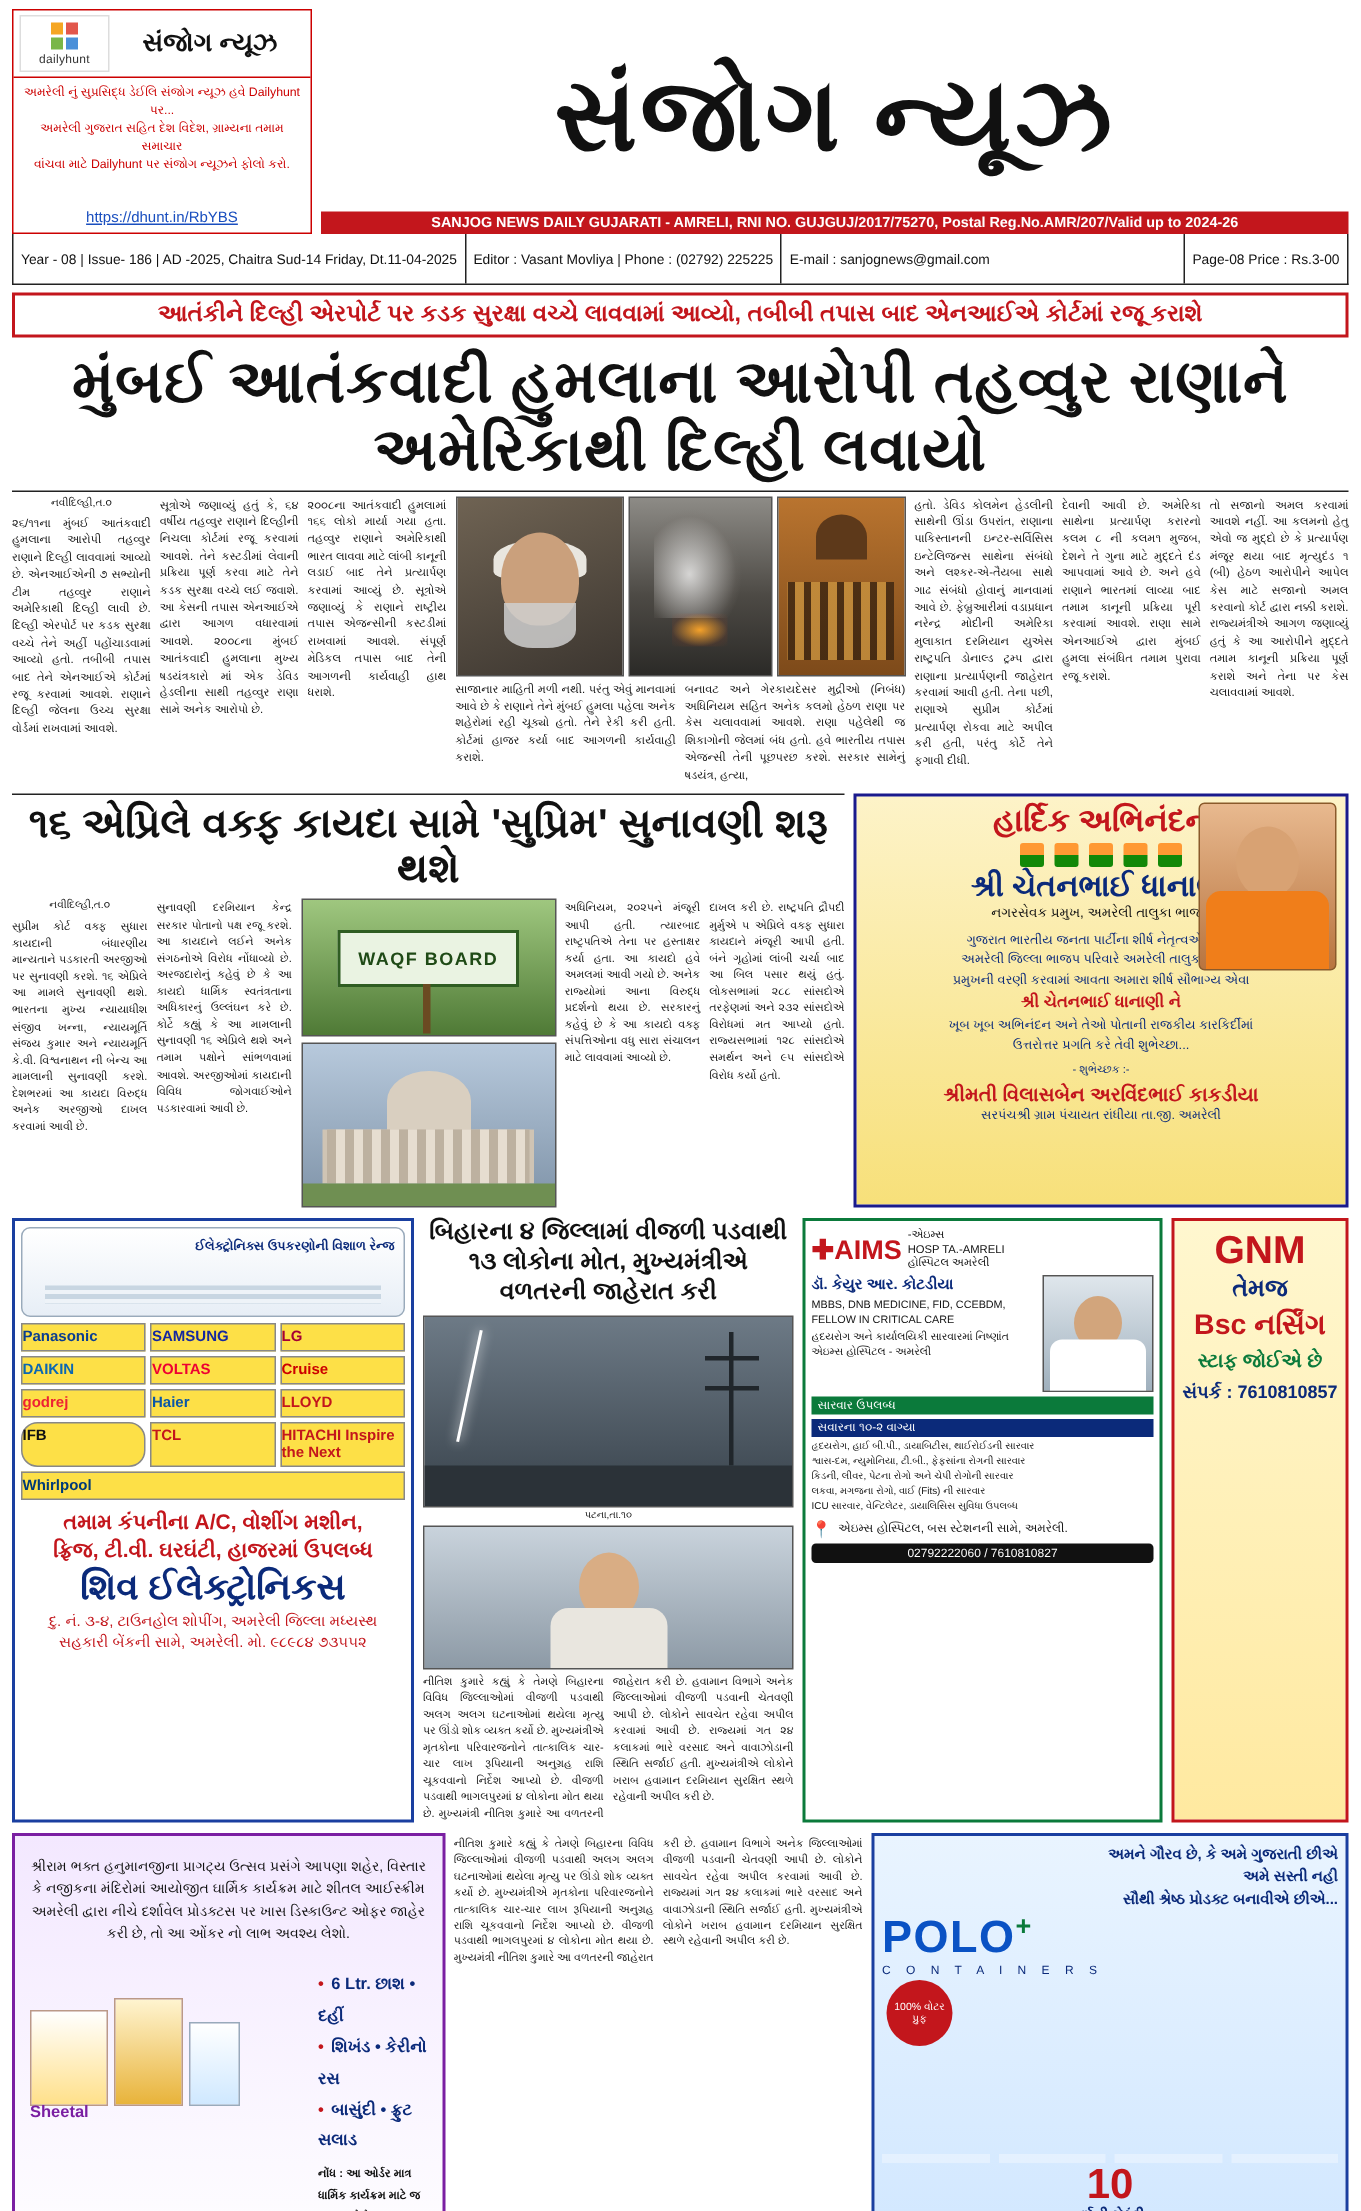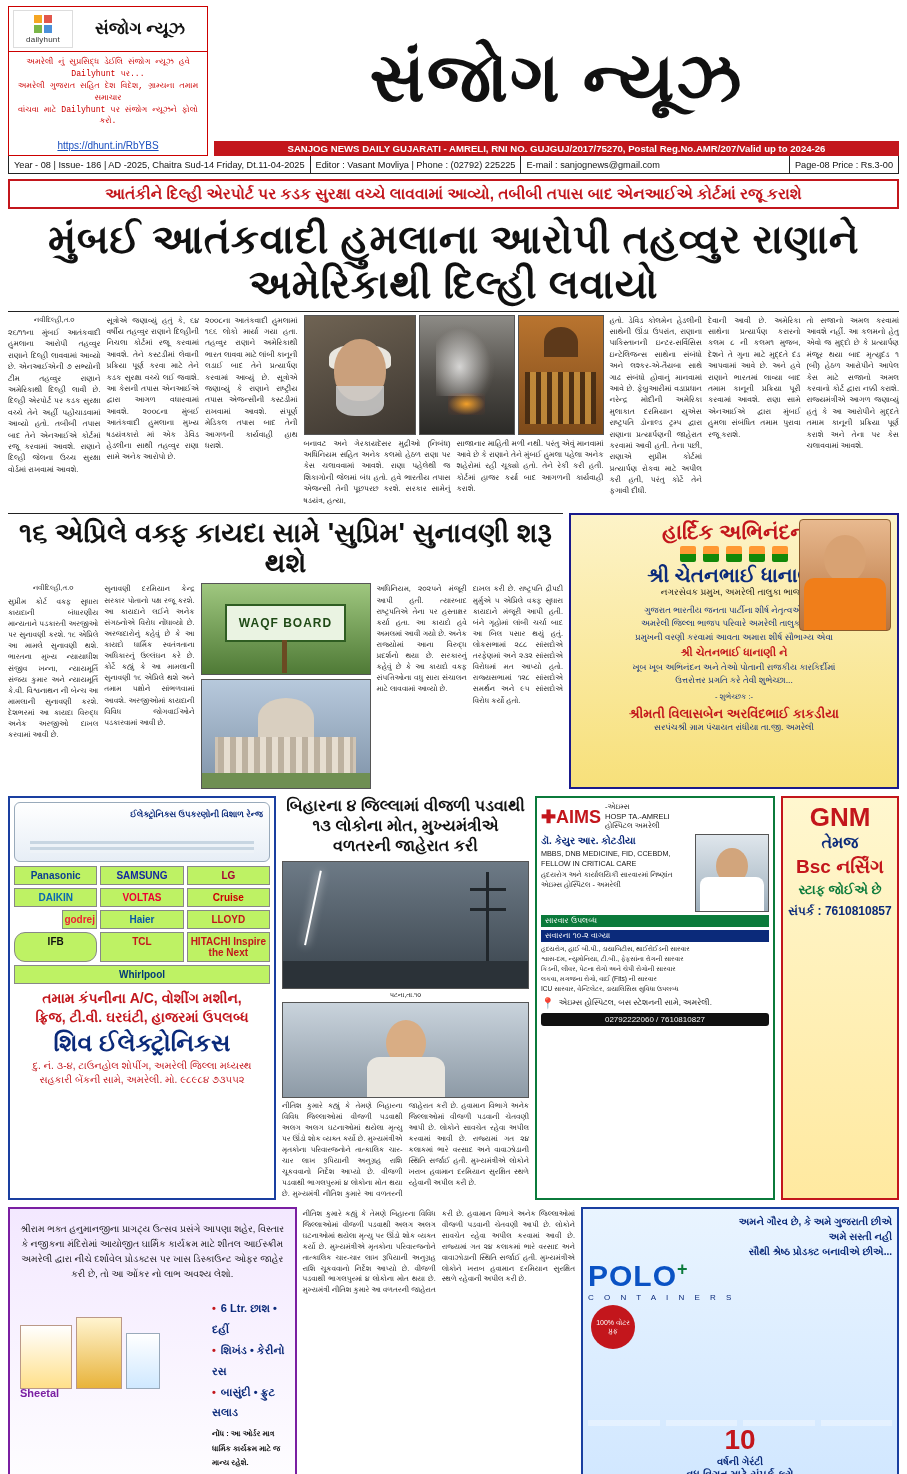--- a/index.html
+++ b/index.html
@@ -16,29 +16,29 @@
   
   .masthead { display:flex; align-items:stretch; gap:6px; height:150px; }
   .mh-left { width:200px; border:1px solid #c00; display:flex; flex-direction:column; }
   .mh-left-top { display:flex; align-items:center; gap:4px; padding:3px 4px; border-bottom:1px solid #c00; }
   .dh-logo { width:60px; height:38px; background:#fff; border:1px solid #ddd; display:flex; flex-direction:column; align-items:center; justify-content:center; }
   .dh-squares { display:grid; grid-template-columns:8px 8px; grid-template-rows:8px 8px; gap:2px; }
   .dh-squares i { display:block; width:8px; height:8px; }
   .dh-s1{background:#f5a623;} .dh-s2{background:#e2574c;} .dh-s3{background:#7ab648;} .dh-s4{background:#4a90d9;}
   .dh-word { font-size:8px; color:#333; margin-top:2px; letter-spacing:.2px; }
   .mh-left-title { font-size:17px; font-weight:bold; color:#111; flex:1; text-align:center; }
-  .mh-left-body { font-size:8.2px; line-height:1.45; color:#c00; padding:4px 5px; text-align:center; flex:1;font-family:Liberation Mono, monospace; }
+  .mh-left-body { font-size:8.2px; line-height:1.45; color:#c00; padding:4px 5px; text-align:center; flex:1; }
   .mh-left-body .line { display:block; }
   .mh-left-url { font-size:10px; color:#1a4fbf; text-align:center; padding:2px 0 4px; text-decoration:underline; }
 
   .mh-right { flex:1; display:flex; flex-direction:column; }
   .paper-title { flex:1; display:flex; align-items:center; justify-content:center; font-size:68px; font-weight:bold; letter-spacing:2px; line-height:1; padding-top:6px; }
   .mh-redbar { background:#c3161c; color:#fff; font-size:9.6px; text-align:center; padding:2px 0; font-weight:bold; }
 
-  .infobar { display:flex; border:1px solid #222; border-top:none; font-size:9.2px; height:18px; align-items:center; }
+  .infobar { display:flex; border:1px solid #222; border-top:none; font-size:9.2px; height:34px; align-items:center; }
   .infobar > div { padding:0 5px; white-space:nowrap; overflow:hidden; }
   .infobar .seg { border-right:1px solid #222; height:100%; display:flex; align-items:center; }
   .infobar .grow { flex:1; }
 
   
   .lead-banner { border:2px solid #c3161c; background:#fff; text-align:center; margin-top:5px; padding:4px 0; }
   .lead-banner span { color:#c3161c; font-size:15.5px; font-weight:bold; }
 
   .lead-headline { text-align:center; font-size:40px; font-weight:bold; line-height:1.12; margin:8px 0 4px; letter-spacing:.5px; }
 
@@ -96,23 +96,23 @@
   .abh-foot { text-align:center; font-size:13px; font-weight:bold; color:#c3161c; margin-top:4px; }
   .abh-foot small { display:block; font-size:8.5px; color:#0b2a7a; font-weight:normal; }
 
   
   .row3 { display:flex; gap:6px; margin-top:7px; }
   .ad-electronics { flex:0 0 268px; border:2px solid #1a3fa0; background:#fff; padding:4px; }
   .ac-unit { height:60px; background:linear-gradient(180deg,#ffffff,#e7eef6); border:1px solid #9ab; border-radius:6px; position:relative; margin-bottom:4px; }
   .ac-unit .vent { position:absolute; left:6%; bottom:8px; width:88%; height:12px; background:repeating-linear-gradient(180deg,#c8d6e2 0 3px,#eef3f8 3px 6px); }
   .ac-unit .tag { position:absolute; right:6px; top:6px; font-size:8.5px; color:#0b2a7a; text-align:center; font-weight:bold; line-height:1.3; }
   .brands { display:grid; grid-template-columns:repeat(3,1fr); gap:3px; }
-  .brands div { border:1px solid #888; font-size:10px; font-weight:bold; text-align:center; padding:3px 0; background:#bef264; }
+  .brands div { border:1px solid #888; font-size:10px; font-weight:bold; text-align:left; padding:3px 0; background:#fde047; }
   .b-pan{color:#0a3d91;} .b-sam{color:#1428a0;} .b-lg{color:#a50034;} .b-dai{color:#0a67b3;} .b-vol{color:#e03; font-size:8px;}
-  .b-cru{color:#c00;} .b-god{color:#e23; font-size:9px;margin-left:48px;} .b-hai{color:#0a57a8;} .b-llo{color:#c3161c;}
+  .b-cru{color:#c00;} .b-god{color:#e23; font-size:9px;} .b-hai{color:#0a57a8;} .b-llo{color:#c3161c;}
   .b-ifb{color:#111;border-radius:11px;} .b-tcl{color:#c3161c;} .b-hit{color:#c3161c; font-size:8.5px;} .b-whi{color:#003a78; font-size:9px;}
   .el-lines { text-align:center; font-size:14px; font-weight:bold; color:#c3161c; margin-top:5px; line-height:1.3; }
   .el-shop { text-align:center; font-size:24px; font-weight:bold; color:#0b2a7a; margin-top:3px; }
   .el-addr { text-align:center; font-size:10px; color:#c3161c; line-height:1.45; margin-top:2px; }
 
   .col-bihar { flex:1; }
   .bihar-head { text-align:center; font-size:16px; font-weight:bold; line-height:1.25; }
   .bihar-img { height:128px; border:1px solid #555; margin:5px 0 2px; background:linear-gradient(180deg,#6d7a86,#38424b); position:relative; overflow:hidden; }
   .bihar-img .pylon { position:absolute; right:16%; top:8%; width:3px; height:70%; background:#20262b; }
   .bihar-img .pylon:before, .bihar-img .pylon:after { content:""; position:absolute; left:-16px; width:36px; height:3px; background:#20262b; }
@@ -251,22 +251,22 @@
         <div class="ph ph-smoke">
           <div class="plume"></div>
             <div class="fire"></div>
         </div>
         <div class="ph ph-bldg">
           <div class="dome"></div>
             <div class="win"></div>
         </div>
       </div>
       <div style="display:flex; gap:6px; font-size:7.6px; line-height:1.5; text-align:justify;">
+        <div style="flex:1">સાજાનાર માહિતી મળી નથી. પરંતુ એવું માનવામાં આવે છે કે રાણાને તેને મુંબઈ હુમલા પહેલા અનેક શહેરોમાં રહી ચૂક્યો હતો. તેને રેકી કરી હતી. કોર્ટમાં હાજર કર્યા બાદ આગળની કાર્યવાહી કરાશે.</div>
         <div style="flex:1">બનાવટ અને ગેરકાયદેસર મુદ્રીઓ (નિબંધ) અધિનિયમ સહિત અનેક કલમો હેઠળ રાણા પર કેસ ચલાવવામાં આવશે. રાણા પહેલેથી જ શિકાગોની જેલમાં બંધ હતો. હવે ભારતીય તપાસ એજન્સી તેની પૂછપરછ કરશે. સરકાર સામેનું ષડયંત્ર, હત્યા,</div>
-        <div style="flex:1">સાજાનાર માહિતી મળી નથી. પરંતુ એવું માનવામાં આવે છે કે રાણાને તેને મુંબઈ હુમલા પહેલા અનેક શહેરોમાં રહી ચૂક્યો હતો. તેને રેકી કરી હતી. કોર્ટમાં હાજર કર્યા બાદ આગળની કાર્યવાહી કરાશે.</div>
       </div>
     </div>
     <div class="lead-col">
       <span>હતો. ડેવિડ કોલમેન હેડલીની સાથેની ઊંડા ઉપરાંત, રાણાના પાકિસ્તાનની ઇન્ટર-સર્વિસિસ ઇન્ટેલિજન્સ સાથેના સંબંધો અને લશ્કર-એ-તૈયબા સાથે ગાઢ સંબંધો હોવાનું માનવામાં આવે છે. ફેબ્રુઆરીમાં વડાપ્રધાન નરેન્દ્ર મોદીની અમેરિકા મુલાકાત દરમિયાન યુએસ રાષ્ટ્રપતિ ડોનાલ્ડ ટ્રમ્પ દ્વારા રાણાના પ્રત્યાર્પણની જાહેરાત કરવામાં આવી હતી. તેના પછી, રાણાએ સુપ્રીમ કોર્ટમાં પ્રત્યાર્પણ રોકવા માટે અપીલ કરી હતી, પરંતુ કોર્ટે તેને ફગાવી દીધી.</span>
     </div>
     <div class="lead-col">
       <span>દેવાની આવી છે. અમેરિકા સાથેના પ્રત્યાર્પણ કરારનો કલમ ૮ ની કલમ૧ મુજબ, દેશને તે ગુના માટે મુદ્દતે દંડ આપવામાં આવે છે. અને હવે રાણાને ભારતમાં લાવ્યા બાદ તમામ કાનૂની પ્રક્રિયા પૂરી કરવામાં આવશે. રાણા સામે એનઆઈએ દ્વારા મુંબઈ હુમલા સંબંધિત તમામ પુરાવા રજૂ કરાશે.</span>
     </div>
     <div class="lead-col">
       <span>તો સજાનો અમલ કરવામાં આવશે નહીં. આ કલમનો હેતુ એવો જ મુદ્દો છે કે પ્રત્યાર્પણ મંજૂર થયા બાદ મૃત્યુદંડ ૧ (બી) હેઠળ આરોપીને આપેલ કેસ માટે સજાનો અમલ કરવાનો કોર્ટ દ્વારા નક્કી કરાશે. રાજ્યમંત્રીએ આગળ જણાવ્યું હતું કે આ આરોપીને મુદ્દતે તમામ કાનૂની પ્રક્રિયા પૂર્ણ કરાશે અને તેના પર કેસ ચલાવવામાં આવશે.</span>

